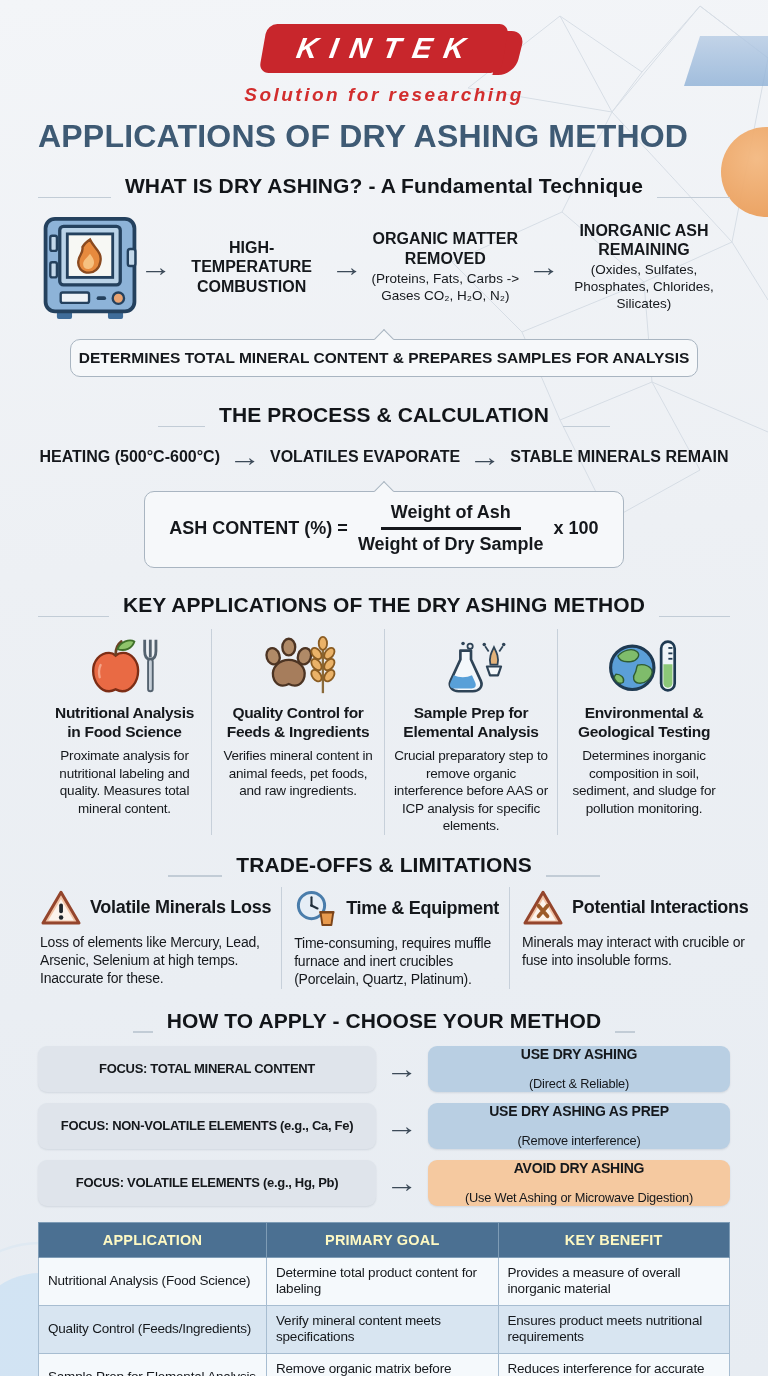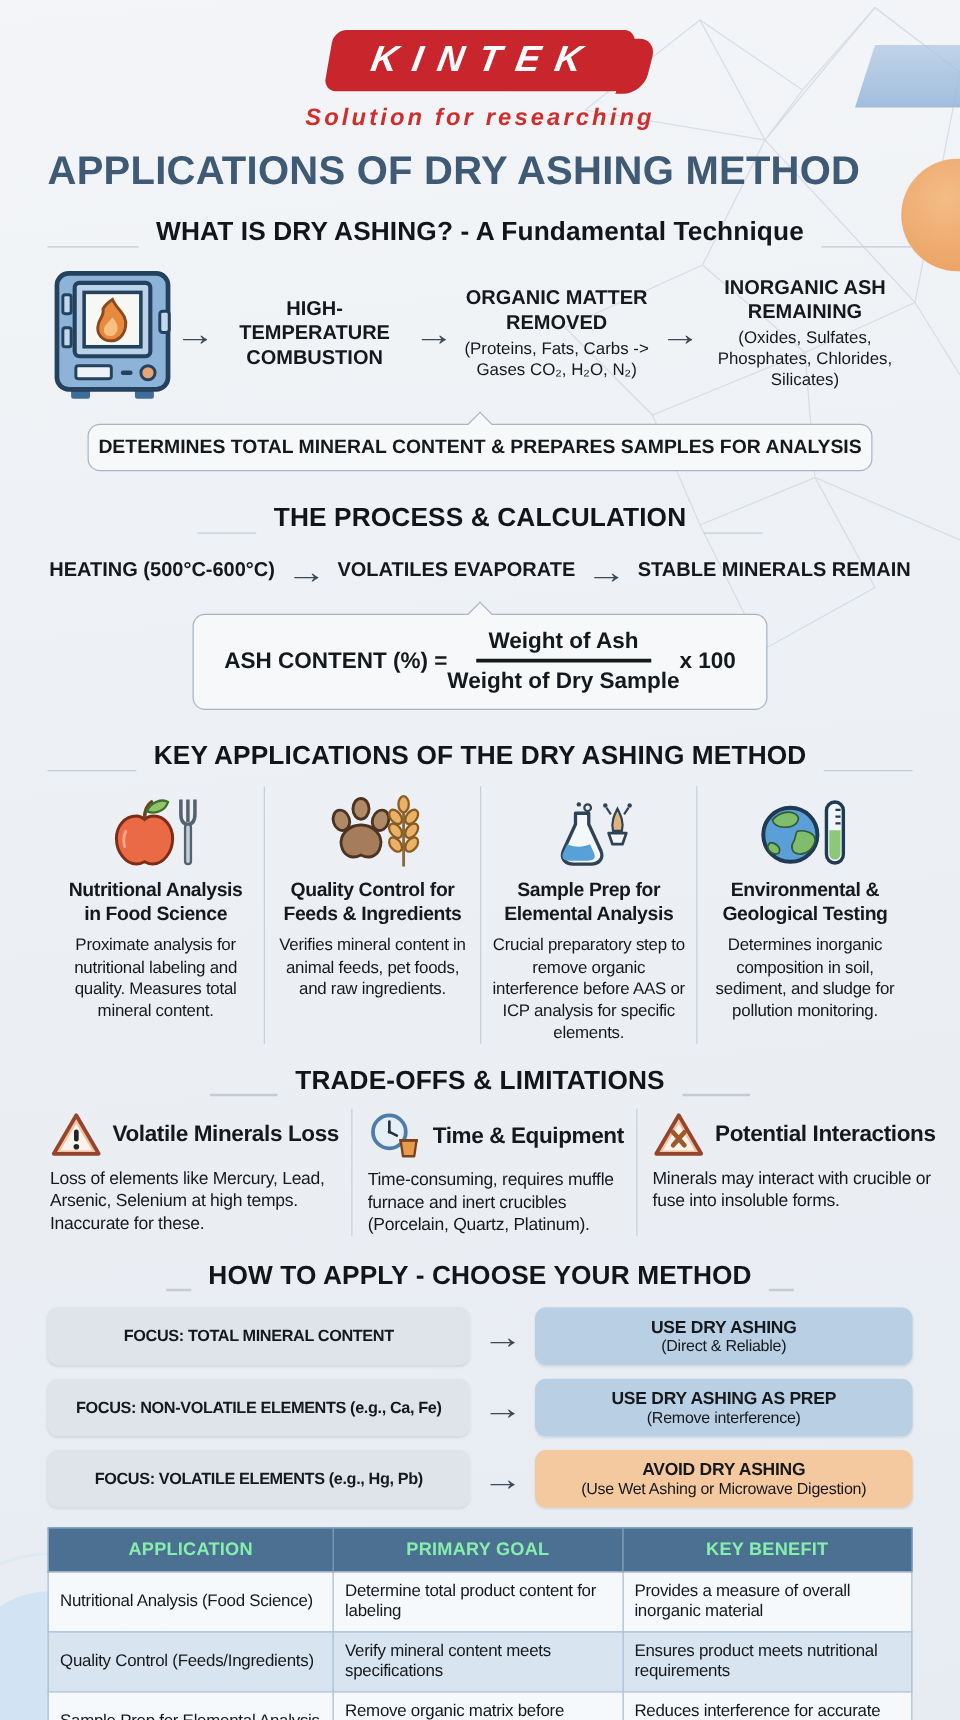--- a/index.html
+++ b/index.html
@@ -43,21 +43,21 @@
   .callout .notch { position:absolute; top:-8.5px; left:50%; width:14px; height:14px;
                     background:#f6f8fa; border-left:1.6px solid #a9b5c1; border-top:1.6px solid #a9b5c1;
                     transform:translateX(-50%) rotate(45deg); }
   .banner { margin:13px auto 0; width:fit-content; max-width:680px; padding:9px 8px;
             font-weight:bold; font-size:15.5px; text-align:left; white-space:nowrap; }
 
   
   .proc-flow { margin-top:17px; display:flex; align-items:center; justify-content:center; gap:12px; }
   .proc-flow .pf-item { font-weight:bold; font-size:16px; white-space:nowrap; }
   .formula-box { margin:21px auto 0; width:fit-content; padding:10px 24px 12px;
-                 display:flex; align-items:center; }
+                 display:flex; align-items:center; gap:10px; }
   .formula-label, .formula-mult { font-weight:bold; font-size:18px; white-space:nowrap; }
   .frac { display:flex; flex-direction:column; align-items:center; }
   .frac .num { font-weight:bold; font-size:18px; padding:0 10px 4px; border-bottom:3px solid #15181c; }
   .frac .den { font-weight:bold; font-size:18px; padding-top:4px; }
 
   
   .apps-grid { margin-top:12px; display:grid; grid-template-columns:1fr 1fr 1fr 1fr; }
   .app-col { padding:4px 8px 0; text-align:center; }
   .app-col + .app-col { border-left:1.5px solid #c7d0da; }
   .app-icon { height:62px; display:flex; align-items:flex-end; justify-content:center; }
@@ -73,31 +73,31 @@
   .trade-desc { margin-top:7px; font-size:14px; line-height:1.28; letter-spacing:-0.2px; }
 
   
   .apply-rows { margin-top:13px; display:flex; flex-direction:column; gap:11px; }
   .apply-row { display:flex; align-items:center; justify-content:space-between; }
   .focus-box { width:338px; height:46px; background:#dfe4eb; border-radius:9px;
                display:flex; align-items:center; justify-content:center;
                font-weight:bold; font-size:13px; letter-spacing:-0.3px; white-space:nowrap;
                box-shadow:0 1px 2px rgba(40,60,80,.12); }
   .result-box { width:302px; height:46px; border-radius:9px; display:flex; flex-direction:column;
-                align-items:center; justify-content:center; text-align:center;
+                align-items:center; justify-content:space-between; text-align:center;
                 box-shadow:0 1px 2px rgba(40,60,80,.12); }
   .result-box.blue { background:#b9cfe3; }
   .result-box.orange { background:#f5c9a0; }
   .result-title { font-weight:bold; font-size:14px; line-height:1.15; letter-spacing:-0.2px; }
   .result-detail { font-size:12.8px; line-height:1.2; letter-spacing:-0.2px; }
 
   
   .summary-table { margin-top:16px; width:100%; border-collapse:collapse;
                    border:1.5px solid #8fa9c0; }
-  .summary-table th { background:#4b7092; color:#86efac; font-weight:bold; font-size:14.5px;
+  .summary-table th { background:#4b7092; color:#fef9c3; font-weight:bold; font-size:14.5px;
                       padding:9px 6px; border:1px solid #7e9cb6; text-align:center; letter-spacing:0.2px; }
   .summary-table td { font-size:13.5px; line-height:1.22; padding:7px 9px;
                       border:1px solid #a7bdd1; vertical-align:middle; letter-spacing:-0.2px; }
   .summary-table tr.r-light td { background:#f5f9fc; }
   .summary-table tr.r-blue td { background:#d8e5f1; }
 </style>
 </head>
 <body>
 
 <div class="page">

